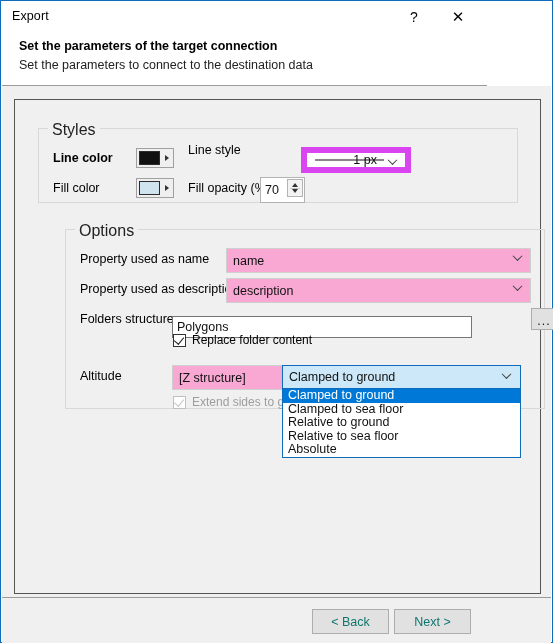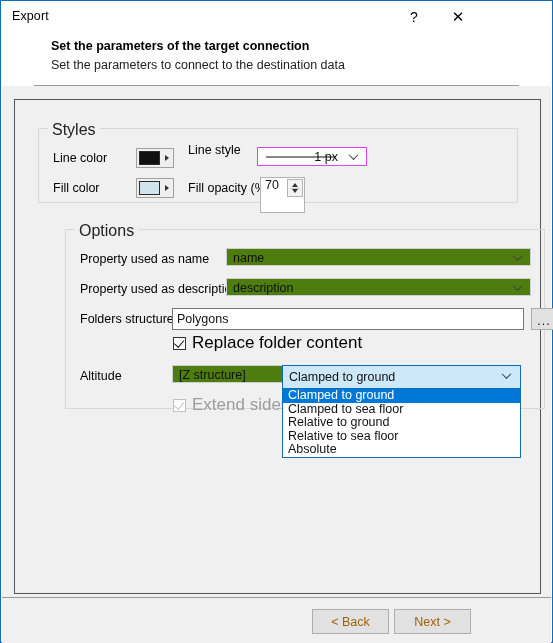--- a/index.html
+++ b/index.html
@@ -54,21 +54,20 @@
   .tb-help { right: 46px; font-size: 14px; }
   .tb-close { right: 2px; font-size: 15px; font-weight: 300; }
 
   
   .header {
     position: absolute;
     left: 1px; top: 31px;
     width: 485px; height: 53px;
     background: #ffffff;
     border-bottom: 1px solid #9a9a9a;
-    margin-left: 32px;
   }
   .header-title {
     position: absolute;
     left: 17px; top: 7px;
     font-size: 12.5px;
     font-weight: bold;
     color: #000000;
   }
   .header-sub {
     position: absolute;
@@ -143,38 +142,39 @@
     width: 0; height: 0;
     border-left: 4px solid #333333;
     border-top: 3.5px solid transparent;
     border-bottom: 3.5px solid transparent;
   }
 
   
   .combo-white {
     position: absolute;
     box-sizing: border-box;
-    height: 19px;
-    border: 1px solid #d946ef;
-    background: #ffffff;
-    display: flex;
-    align-items: center;
-    cursor: default;
+    height: 26px;
+    border: 6px solid #d946ef;
+    background: #ffffff;
+    display: flex;
+    align-items: center;
+    cursor: default;
+    margin-left: 44px;
   }
   .combo-white .chev { position: absolute; right: 7px; top: 5px; }
 
   
   .combo-grey {
     position: absolute;
     box-sizing: border-box;
-    height: 18px;
+    height: 25px;
     border: 1px solid #cfcfcf;
-    background: #4d7c0f;
-    display: flex;
-    align-items: flex-end;
+    background: #f9a8d4;
+    display: flex;
+    align-items: center;
     cursor: default;
   }
   .combo-grey .ctext {
     margin-left: 6px;
     font-size: 12.5px;
     color: #111111;
     white-space: nowrap;
     overflow: hidden;
   }
   .combo-grey .chev { position: absolute; right: 7px; top: 5px; }
@@ -207,25 +207,25 @@
     right: 28px; top: 50%;
     transform: translateY(-50%);
     font-size: 12.5px;
     color: #111111;
   }
 
   
   .spinner {
     position: absolute;
     box-sizing: border-box;
-    height: 36px;
+    height: 26px;
     border: 1px solid #b3b3b3;
     background: #ffffff;
     display: flex;
-    align-items: flex-start;
+    align-items: center;
   }
   .spinner .sval {
     margin-left: 4px;
     font-size: 12.5px;
     color: #111111;
   }
   .spin-btns {
     position: absolute;
     right: 1px; top: 1px;
     width: 16px; height: 18px;
@@ -301,21 +301,21 @@
     position: absolute;
     left: 2px; top: 0px;
     width: 5px; height: 8px;
     border-right: 1.6px solid #222222;
     border-bottom: 1.6px solid #222222;
     transform: rotate(40deg);
   }
   .cbox.dis .tick { border-color: #c6c6c6; }
   .checkrow .ctxt {
     margin-left: 6px;
-    font-size: 17px;
+    font-size: 12px;
     color: #000000;
     white-space: nowrap;
   }
   .checkrow.disabled .ctxt { color: #9d9d9d; }
 
   
   .dd-closed {
     position: absolute;
     box-sizing: border-box;
     border: 1px solid #0f6cbd;
@@ -367,21 +367,21 @@
     position: absolute;
     box-sizing: border-box;
     width: 77px; height: 25px;
     top: 11px;
     border: 1px solid #adadad;
     background: #e1e1e1;
     display: flex;
     align-items: center;
     justify-content: center;
     font-size: 12.5px;
-    color: #a16207;
+    color: #0f766e;
     cursor: default;
   }
   #btn-back   { left: 310px; }
   #btn-next   { left: 392px; }
   #btn-cancel { left: 473px; }
 </style>
 </head>
 <body>
 
 <div class="window">
@@ -396,21 +396,21 @@
     <div class="header-title">Set the parameters of the target connection</div>
     <div class="header-sub">Set the parameters to connect to the destination data</div>
   </div>
 
   <div class="body-area">
     <div class="content-panel">
 
       <div class="groupbox" id="gb-styles">
         <div class="gb-label">Styles</div>
 
-        <div class="lbl" style="left:14px; top:22px;">Line color</div>
+        <div class="lbl" style="left:14px; top:22px;font-weight:bold;">Line color</div>
         <div class="swatch-btn" style="left:97px; top:19px;">
           <div class="swatch" style="background:#111111;"></div>
           <div class="swatch-arrow"></div>
         </div>
 
         <div class="lbl" style="left:149px; top:14px;">Line style</div>
         <div class="combo-white" style="left:218px; top:18px; width:110px;">
           <div class="line-sample"></div>
           <div class="px-text">1 px</div>
           <span class="chev"></span>
@@ -442,21 +442,21 @@
           <span class="chev"></span>
         </div>
 
         <div class="lbl" style="left:14px; top:52px;">Property used as description</div>
         <div class="combo-grey" style="left:160px; top:48px; width:305px;">
           <div class="ctext">description</div>
           <span class="chev"></span>
         </div>
 
         <div class="lbl" style="left:14px; top:82px;">Folders structure</div>
-        <div class="textbox" style="left:106px; top:78px; width:352px;">
+        <div class="textbox" style="left:106px; top:86px; width:300px;">
           <div class="tval" title="">Polygons</div>
         </div>
         <div class="browse-btn" style="left:465px; top:78px;">
           <span>...</span>
         </div>
 
         <div class="checkrow" style="left:107px; top:103px;">
           <div class="cbox">
               <div class="tick"></div>
             </div>

